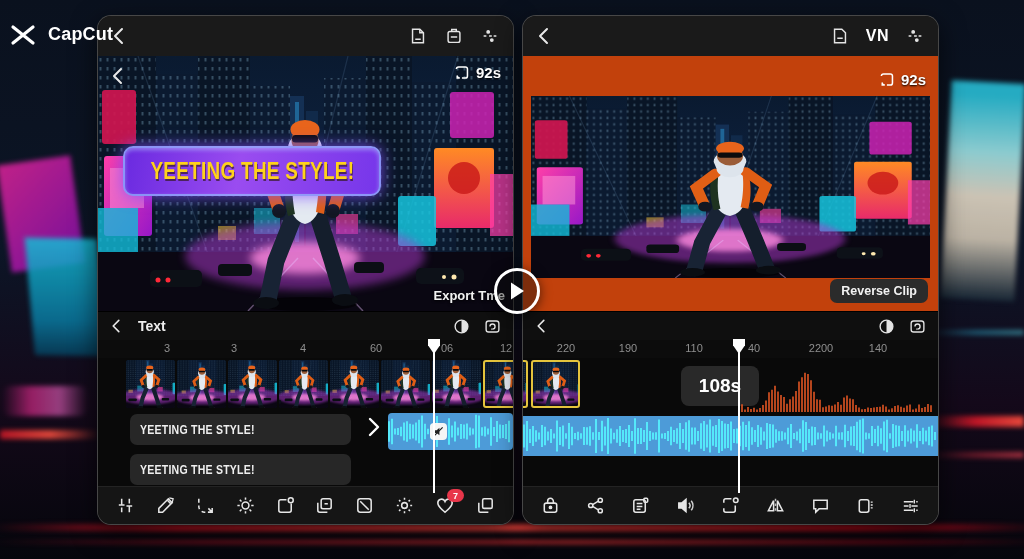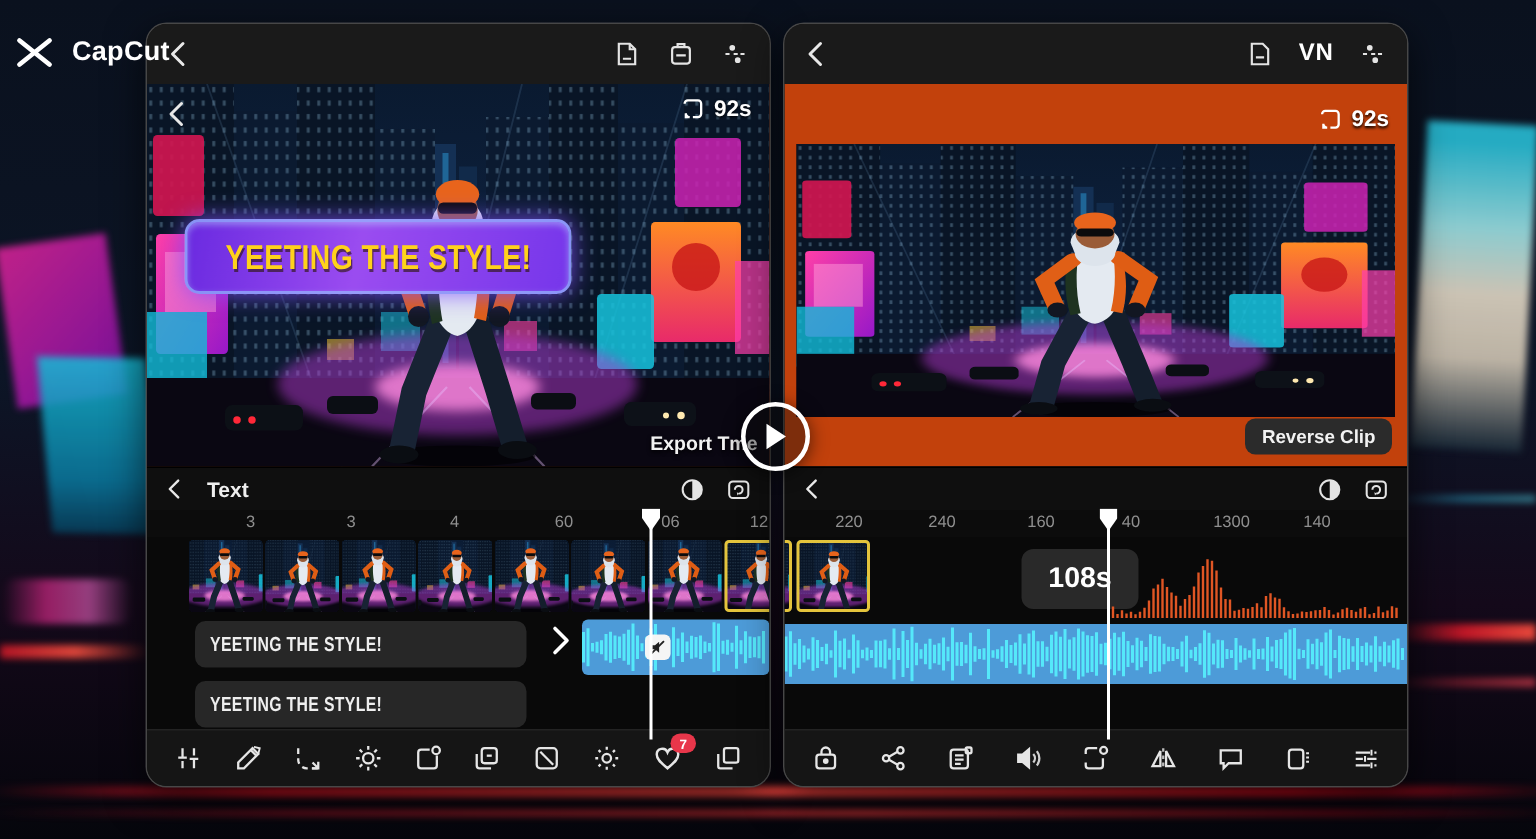--- a/index.html
+++ b/index.html
@@ -497,24 +497,24 @@
               <rect x="2.5" y="3.5" width="15" height="13" rx="3"></rect>
               <path d="M7,10 a3,3 0 1 1 3,3"></path>
               <path d="M9,14.5 l1.3,-1.5 -1.8,-1" fill="#e4e4e4" stroke="none"></path>
             </svg>
           </button>
       </span>
     </div>
 
     <div class="ruler">
       <span class="tick" style="left:43px">220</span>
-      <span class="tick" style="left:105px">240</span>
-      <span class="tick" style="left:171px">160</span>
+      <span class="tick" style="left:105px">190</span>
+      <span class="tick" style="left:171px">110</span>
       <span class="tick" style="left:231px">40</span>
-      <span class="tick" style="left:298px">1300</span>
+      <span class="tick" style="left:298px">2200</span>
       <span class="tick" style="left:355px">140</span>
     </div>
 
     <div class="tracks">
       <div class="thumb sel" style="left:-44px">
           <svg viewBox="110 40 200 210" preserveAspectRatio="none">
             <use href="#scene"></use>
           </svg>
         </div>
       <div class="thumb sel" style="left:8px">

